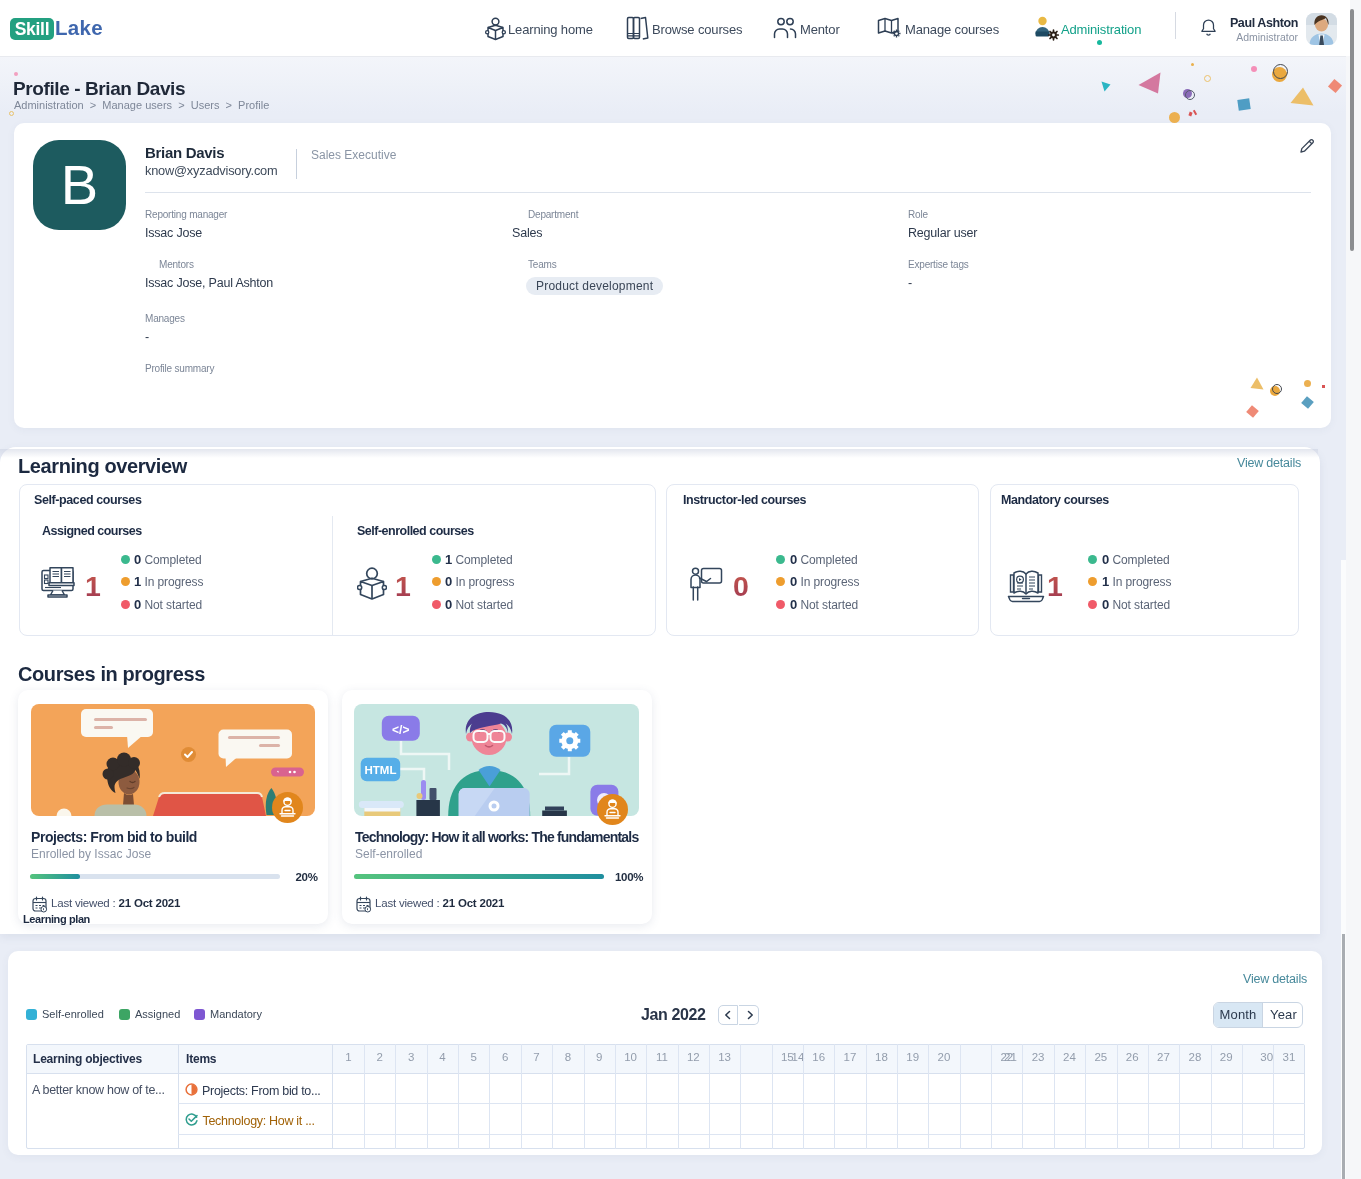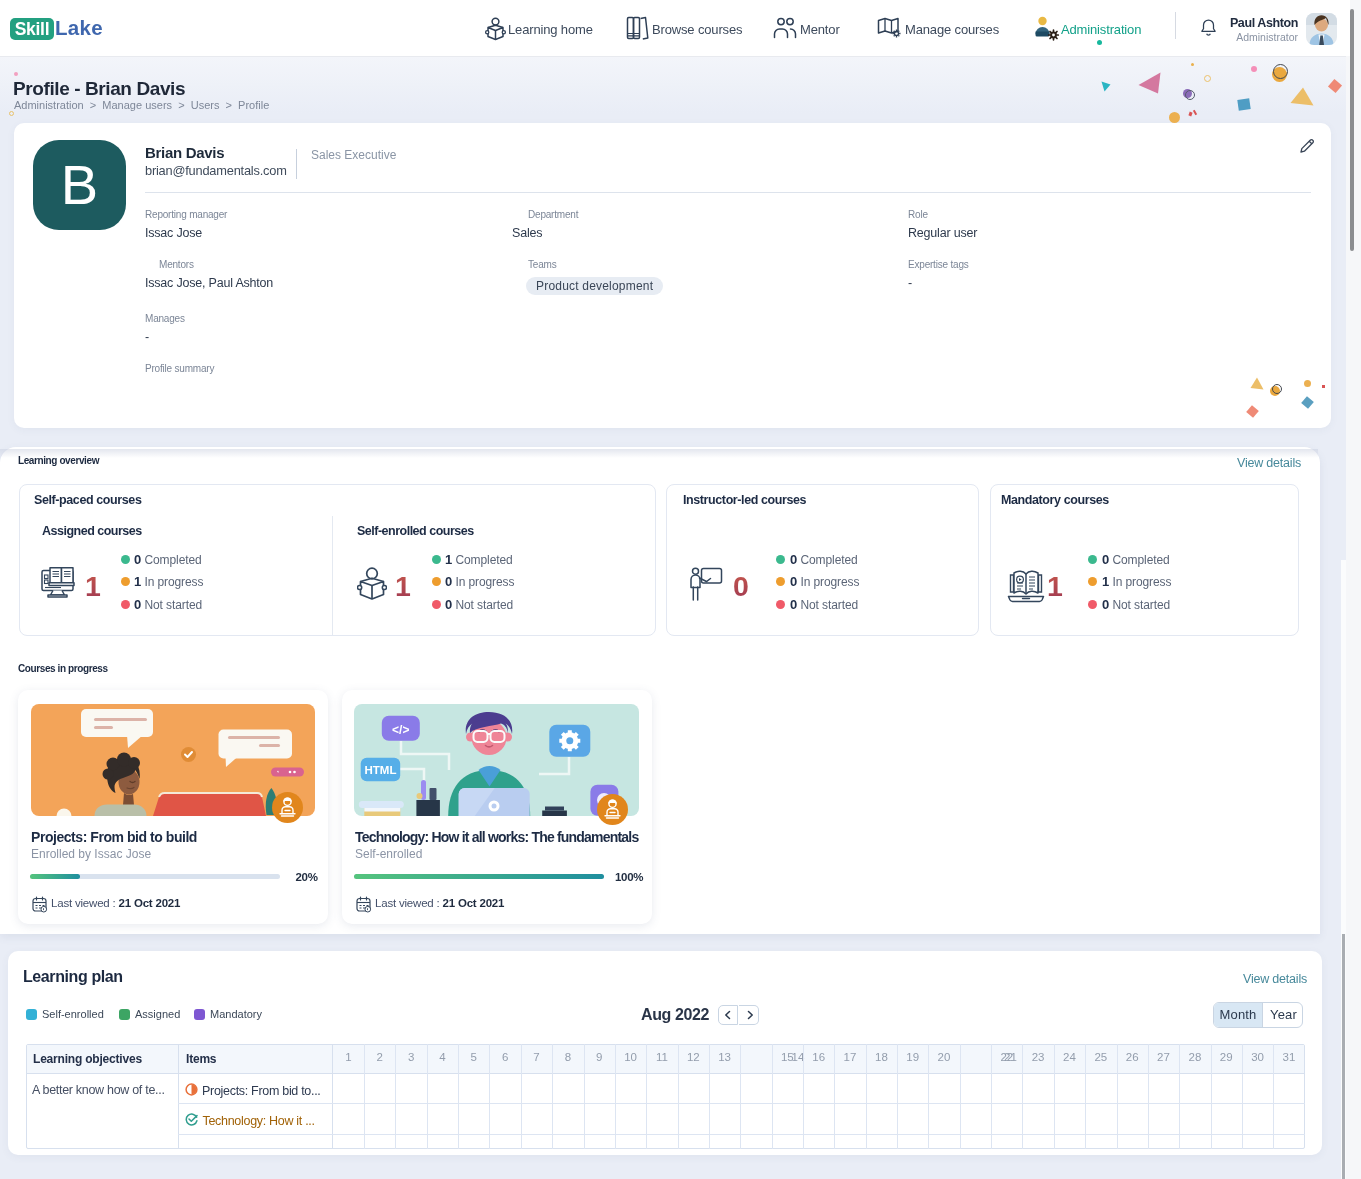--- a/index.html
+++ b/index.html
@@ -7,21 +7,21 @@
 .abs{position:absolute;}
 .nav{position:absolute;left:0;top:0;width:1350px;height:56px;background:#fff;border-bottom:1px solid #e8eaef;}
 .navitem{position:absolute;top:21.5px;font-size:13px;color:#3d4a5c;letter-spacing:-.15px;}
 .hdr-title{position:absolute;left:13px;top:77.5px;font-size:19px;font-weight:bold;color:#1f2838;letter-spacing:-.4px;}
 .crumb{position:absolute;left:14px;top:99px;font-size:11px;color:#7e8798;letter-spacing:0;}
 .card{position:absolute;background:#fff;border-radius:10px;}
 .pcard{left:14px;top:123px;width:1317px;height:305px;box-shadow:0 2px 8px rgba(60,80,120,.05);}
 .lbl{position:absolute;font-size:10px;color:#7c8697;letter-spacing:-.2px;}
 .val{position:absolute;font-size:12.5px;color:#2e3a4d;letter-spacing:-.2px;}
 .band{position:absolute;left:0px;top:447px;width:1320px;height:487px;background:#fff;border-radius:16px 16px 0 0;box-shadow:0 3px 8px rgba(90,100,140,.10);}
-.h2{position:absolute;font-size:10px;font-weight:bold;color:#1c2940;letter-spacing:-.4px;}
+.h2{position:absolute;font-size:20px;font-weight:bold;color:#1c2940;letter-spacing:-.4px;}
 .viewd{position:absolute;font-size:12.5px;color:#47899b;letter-spacing:-.2px;}
 .scard{position:absolute;top:484px;height:152px;background:#fff;border:1px solid #e3e8f2;border-radius:8px;box-sizing:border-box;}
 .sctitle{position:absolute;font-size:12.5px;font-weight:bold;color:#1d2b44;letter-spacing:-.4px;}
 .sbtitle{position:absolute;font-size:12.5px;font-weight:bold;color:#1d2b44;letter-spacing:-.5px;}
 .bignum{position:absolute;font-size:28.5px;font-weight:bold;background:linear-gradient(180deg,#c5564c,#a03a52);-webkit-background-clip:text;background-clip:text;color:transparent;line-height:1;}
 .dot{position:absolute;width:9px;height:9px;border-radius:50%;}
 .snum{position:absolute;font-size:13px;font-weight:bold;color:#22304a;letter-spacing:-.2px;}
 .slab2{font-size:12px;font-weight:normal;color:#5b6577;letter-spacing:-.1px;}
 .ccard{position:absolute;top:690px;width:310px;height:234px;background:#fff;border-radius:10px;box-shadow:0 2px 10px rgba(80,95,130,.13);}
 .ctitle{position:absolute;left:13px;top:829px;font-size:14px;font-weight:bold;color:#1d2b44;letter-spacing:-.45px;}
@@ -117,21 +117,21 @@
     <path d="M8.5 12 c-0.8 -6 2.5 -9.8 7 -9.8 c4.5 0 7.8 3.8 7 9.8 c-1.5 -4 -2 -5.5 -2.5 -7 c-3 2 -8 2.5 -11.5 7 Z" fill="#4a3320"></path>
   </g>
 </svg>
 
 <div class="hdr-title">Profile - Brian Davis</div>
 <div class="crumb">Administration&nbsp;&nbsp;&gt;&nbsp;&nbsp;Manage users&nbsp;&nbsp;&gt;&nbsp;&nbsp;Users&nbsp;&nbsp;&gt;&nbsp;&nbsp;Profile</div>
 
 <div class="card pcard"></div>
 <div class="abs" style="left:33px;top:140px;width:93px;height:90px;border-radius:26px;background:#1d5b5f;color:#fff;font-size:56px;text-align:center;line-height:90px;">B</div>
 <div class="abs" style="left:145px;top:143.5px;font-size:15px;font-weight:bold;color:#1e2a3a;letter-spacing:-.3px;">Brian Davis</div>
-<div class="abs" style="left:145px;top:162.5px;font-size:12.8px;color:#3f4b5b;letter-spacing:-.2px;">brian@fundamentals.com</div>
+<div class="abs" style="left:145px;top:162.5px;font-size:12.8px;color:#3f4b5b;letter-spacing:-.2px;">know@xyzadvisory.com</div>
 <div class="abs" style="left:296px;top:149px;width:1px;height:30px;background:#c7d0dd;"></div>
 <div class="abs" style="left:311px;top:147.5px;font-size:12px;color:#8a95a5;letter-spacing:0;">Sales Executive</div>
 <div class="abs" style="left:145px;top:192px;width:1166px;height:1px;background:#dde3ec;"></div>
 <div class="lbl" style="left:145px;top:209px;">Reporting manager</div>
 <div class="val" style="left:145px;top:226px;">Issac Jose</div>
 <div class="lbl" style="left:528px;top:209px;">Department</div>
 <div class="val" style="left:512px;top:226px;">Sales</div>
 <div class="lbl" style="left:908px;top:209px;">Role</div>
 <div class="val" style="left:908px;top:226px;">Regular user</div>
 <div class="lbl" style="left:145px;top:259px;margin-left:14px;">Mentors</div>
@@ -388,29 +388,29 @@
 <div class="track" style="left:30px;width:250px;"></div>
 <div class="fill" style="left:30px;width:50px;"></div>
 <div class="pct" style="left:295.5px;text-align:right;">20%</div>
 <div class="track" style="left:354px;width:250px;"></div>
 <div class="fill" style="left:354px;width:250px;"></div>
 <div class="pct" style="left:615px;">100%</div>
 <div class="lastv" style="left:51px;">Last viewed : <b style="color:#1f2b3f;">21 Oct 2021</b></div>
 <div class="lastv" style="left:375px;">Last viewed : <b style="color:#1f2b3f;">21 Oct 2021</b></div>
 
 <div class="card plancard"></div>
-<div class="h2" style="left:23px;top:968px;font-size:16px;">Learning plan</div>
+<div class="h2" style="left:23px;top:913px;font-size:11px;">Learning plan</div>
 <div class="viewd" style="left:1243px;top:972px;font-size:12.5px;">View details</div>
 <div class="legsq" style="left:26px;background:#33b1d6;"></div>
 <div class="leg" style="left:42px;">Self-enrolled</div>
 <div class="legsq" style="left:119px;background:#3da564;"></div>
 <div class="leg" style="left:135px;">Assigned</div>
 <div class="legsq" style="left:194px;background:#7e57d2;"></div>
 <div class="leg" style="left:210px;">Mandatory</div>
-<div class="abs" style="left:641px;top:1005.5px;font-size:16px;font-weight:bold;color:#2a3548;letter-spacing:-.4px;">Aug 2022</div>
+<div class="abs" style="left:641px;top:1005.5px;font-size:16px;font-weight:bold;color:#2a3548;letter-spacing:-.4px;">Jan 2022</div>
 <div class="abs" style="left:718px;top:1005px;width:20px;height:20px;border:1px solid #c9d5e3;border-radius:5px 0 0 5px;background:#fff;box-sizing:border-box;"></div>
 <div class="abs" style="left:739px;top:1005px;width:20px;height:20px;border:1px solid #c9d5e3;border-left:none;border-radius:0 5px 5px 0;background:#fff;box-sizing:border-box;"></div>
 <svg class="abs" style="left:723px;top:1010px;" width="10" height="10" viewBox="0 0 10 10">
     <path d="M6.5 1.5 L2.8 5 L6.5 8.5" fill="none" stroke="#2c3a4e" stroke-width="1.5" stroke-linecap="round" stroke-linejoin="round"></path>
   </svg>
 <svg class="abs" style="left:745px;top:1010px;" width="10" height="10" viewBox="0 0 10 10">
     <path d="M3.5 1.5 L7.2 5 L3.5 8.5" fill="none" stroke="#2c3a4e" stroke-width="1.5" stroke-linecap="round" stroke-linejoin="round"></path>
   </svg>
 <div class="abs" style="left:1213px;top:1002px;width:90px;height:26px;border:1px solid #c9d5e3;border-radius:6px;background:#fff;box-sizing:border-box;overflow:hidden;">
   <div style="position:absolute;left:0;top:0;width:49px;height:26px;background:#d8e7f4;border-right:1px solid #c9d5e3;box-sizing:border-box;font-size:13px;color:#2c3a4e;text-align:center;line-height:24px;letter-spacing:.2px;">Month</div>
@@ -478,21 +478,21 @@
     <div class="dayhead" style="left:1085.3px;">25</div>
     <div class="abs" style="left:1116.5px;top:1044px;width:1px;height:105px;background:#dde5f2;"></div>
     <div class="dayhead" style="left:1116.7px;">26</div>
     <div class="abs" style="left:1147.8px;top:1044px;width:1px;height:105px;background:#dde5f2;"></div>
     <div class="dayhead" style="left:1148.0px;">27</div>
     <div class="abs" style="left:1179.2px;top:1044px;width:1px;height:105px;background:#dde5f2;"></div>
     <div class="dayhead" style="left:1179.4px;">28</div>
     <div class="abs" style="left:1210.5px;top:1044px;width:1px;height:105px;background:#dde5f2;"></div>
     <div class="dayhead" style="left:1210.7px;">29</div>
     <div class="abs" style="left:1241.9px;top:1044px;width:1px;height:105px;background:#dde5f2;"></div>
-    <div class="dayhead" style="left:1242.1px;">30</div>
+    <div class="dayhead" style="left:1242.1px;text-align:right;">30</div>
     <div class="abs" style="left:1273.2px;top:1044px;width:1px;height:105px;background:#dde5f2;"></div>
     <div class="dayhead" style="left:1273.4px;">31</div>
   </div>
 <div class="abs" style="left:32px;top:1083px;font-size:12.5px;color:#454f63;letter-spacing:-.3px;">A better know how of te...</div>
 <svg class="abs" style="left:184.5px;top:1082.5px;" width="13" height="13" viewBox="0 0 13 13">
   <circle cx="6.5" cy="6.5" r="5.4" fill="none" stroke="#e8703a" stroke-width="1.5"></circle>
   <path d="M6.5 1.6 a4.9 4.9 0 0 1 0 9.8 Z" fill="#e8703a"></path>
 </svg>
 <div class="abs" style="left:202px;top:1083.5px;font-size:12.5px;color:#2e3a50;letter-spacing:-.3px;">Projects: From bid to...</div>
 <svg class="abs" style="left:184.5px;top:1113px;" width="13" height="13" viewBox="0 0 13 13">

